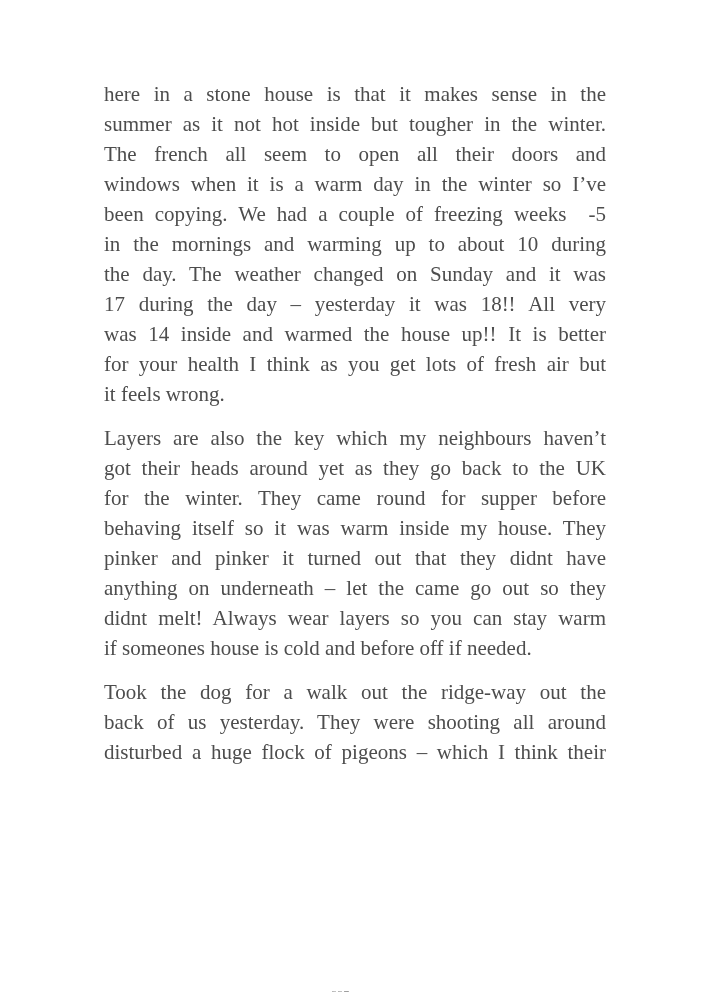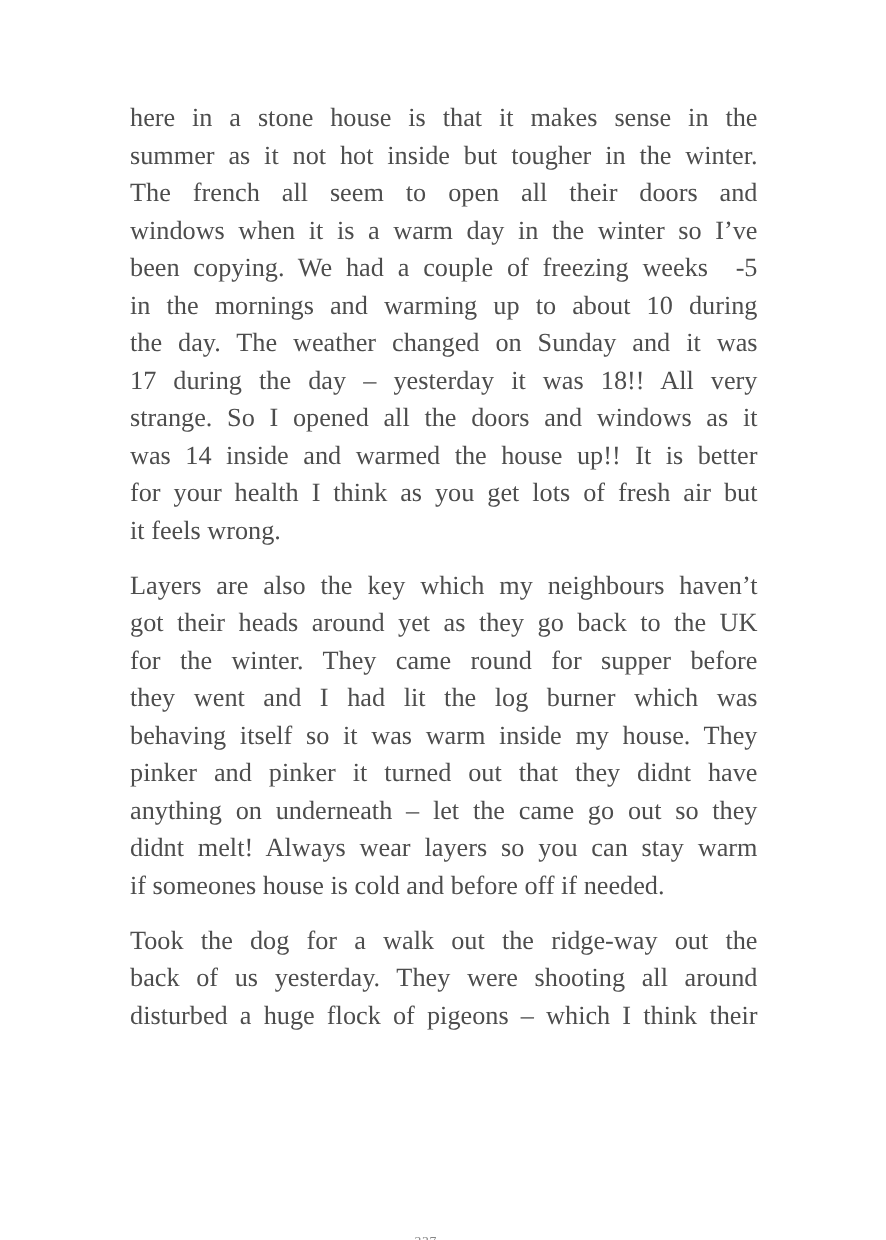--- a/index.html
+++ b/index.html
@@ -54,30 +54,28 @@
   <div class="text-block" id="text-block">
       <div class="para">
         <div class="line">here in a stone house is that it makes sense in the</div>
         <div class="line">summer as it not hot inside but tougher in the winter.</div>
         <div class="line">The french all seem to open all their doors and</div>
         <div class="line">windows when it is a warm day in the winter so I’ve</div>
         <div class="line">been copying. We had a couple of freezing weeks&nbsp; -5</div>
         <div class="line">in the mornings and warming up to about 10 during</div>
         <div class="line">the day. The weather changed on Sunday and it was</div>
         <div class="line">17 during the day – yesterday it was 18!! All very</div>
-        <div class="line">strange. So I opened all the doors and windows as it</div>
         <div class="line">was 14 inside and warmed the house up!! It is better</div>
         <div class="line">for your health I think as you get lots of fresh air but</div>
         <div class="line last">it feels wrong.</div>
       </div>
       <div class="para">
         <div class="line">Layers are also the key which my neighbours haven’t</div>
         <div class="line">got their heads around yet as they go back to the UK</div>
         <div class="line">for the winter. They came round for supper before</div>
-        <div class="line">they went and I had lit the log burner which was</div>
         <div class="line">behaving itself so it was warm inside my house. They</div>
         <div class="line">pinker and pinker it turned out that they didnt have</div>
         <div class="line">anything on underneath – let the came go out so they</div>
         <div class="line">didnt melt! Always wear layers so you can stay warm</div>
         <div class="line last">if someones house is cold and before off if needed.</div>
       </div>
       <div class="para">
         <div class="line">Took the dog for a walk out the ridge-way out the</div>
         <div class="line">back of us yesterday. They were shooting all around</div>
         <div class="line">disturbed a huge flock of pigeons – which I think their</div>

